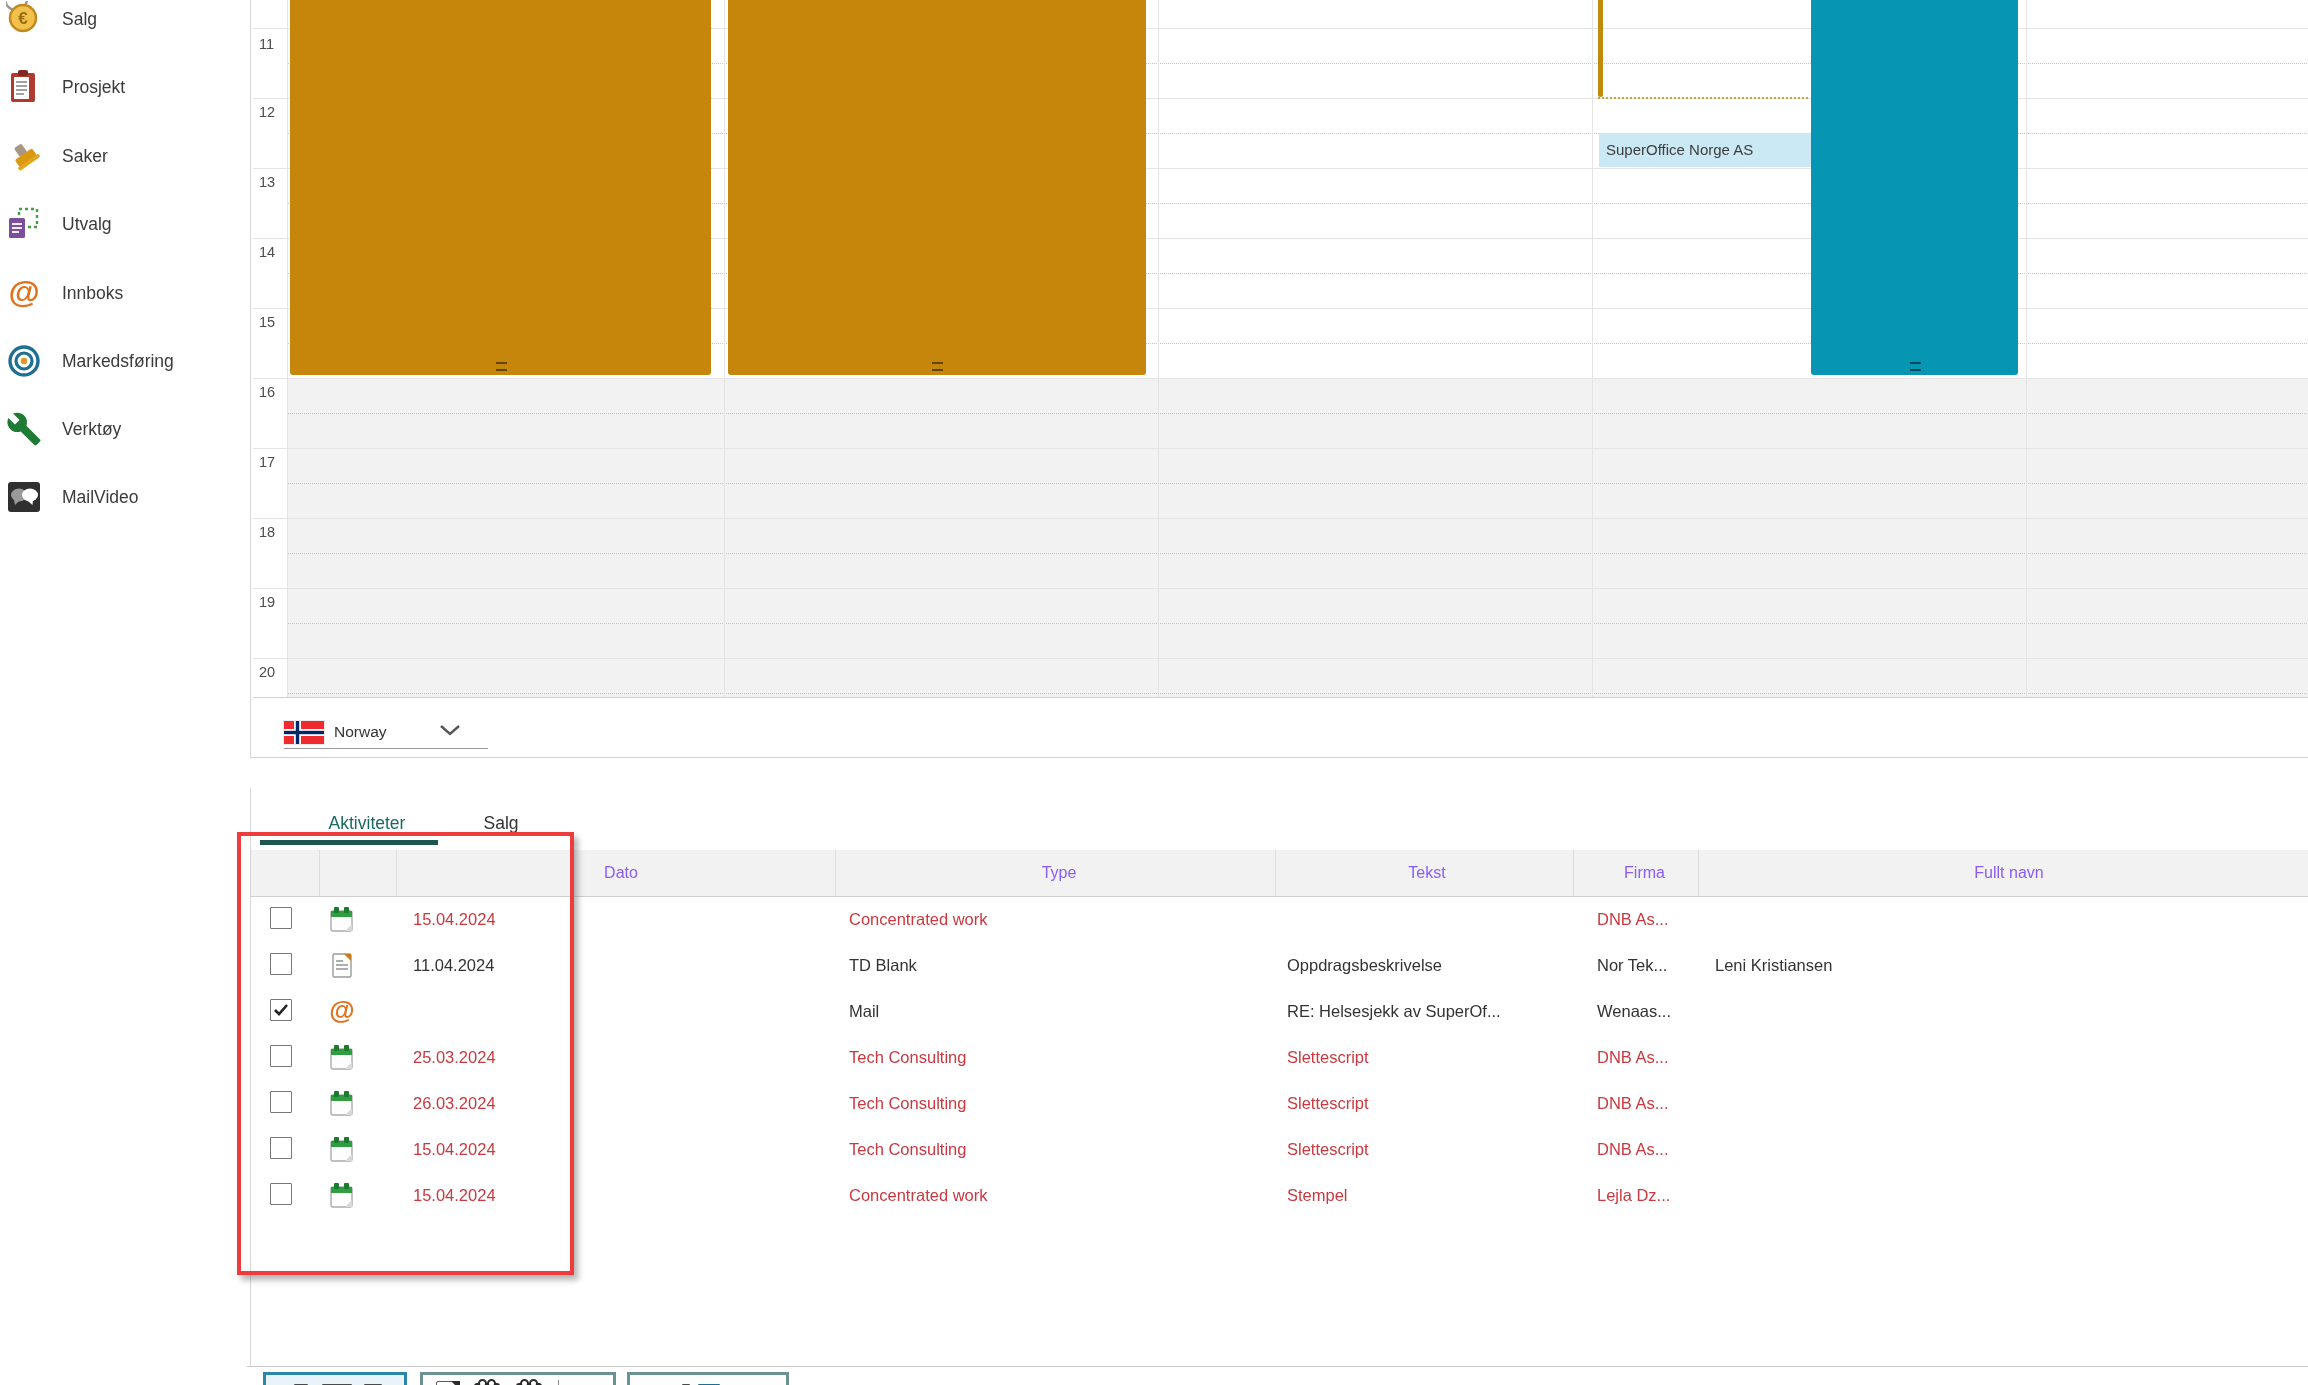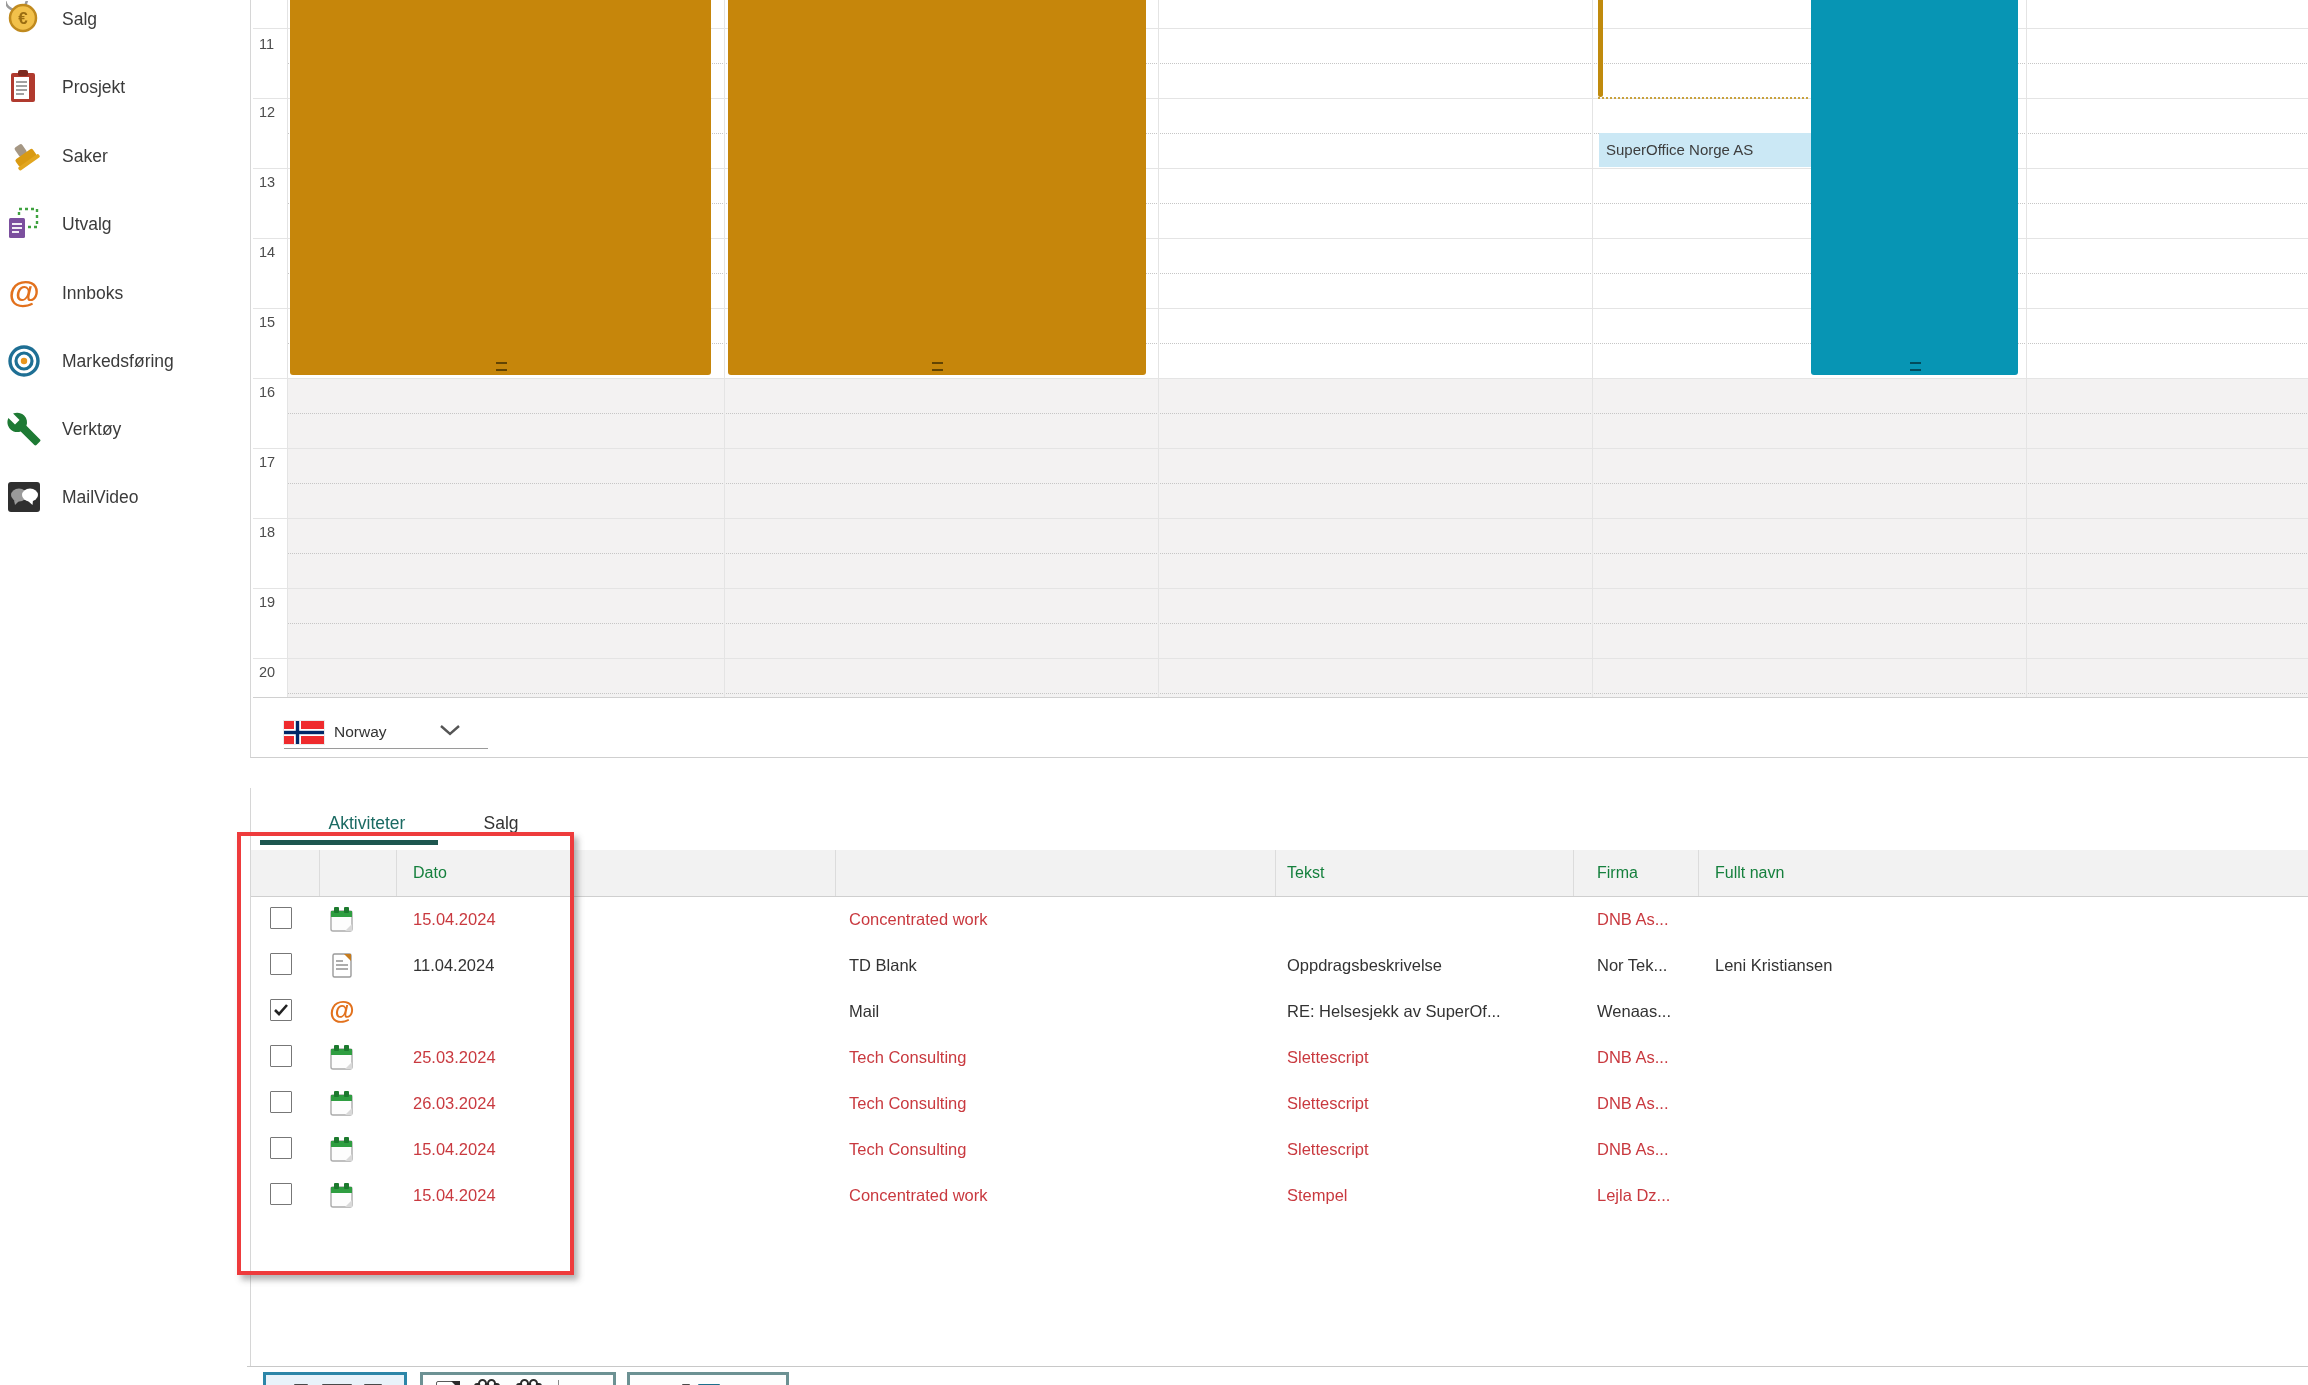--- a/index.html
+++ b/index.html
@@ -32,21 +32,21 @@
   #country .flag{width:40px;height:23px;position:relative;margin-right:10px;box-shadow:0 0 0 1px rgba(0,0,0,.08);}
   #country .cname{font-size:15.5px;color:#333;}
   #country-underline{position:absolute;left:33px;top:748px;width:204px;border-top:1px solid #9a9a9a;}
   
   #panel{position:absolute;left:250px;top:788px;width:2058px;height:578px;background:#fff;border-left:1px solid #d6d6d6;}
   .tab{position:absolute;top:18px;height:34px;font-size:17.5px;line-height:34px;cursor:pointer;white-space:nowrap;transform:translateX(-50%);}
   .tab.active{color:#1a6a62;}
   .tab.inactive{color:#333;}
   #tab-underline{position:absolute;left:9px;top:52px;width:178px;height:5px;background:#1d564f;}
   #thead{position:absolute;left:0;top:62px;width:2058px;height:46px;background:#f2f2f2;border-bottom:1px solid #cfcfcf;}
-  .th{position:absolute;top:0;height:46px;line-height:46px;font-size:16px;color:#15803d;cursor:pointer;}
+  .th{position:absolute;top:0;height:46px;line-height:46px;font-size:16px;color:#8b5cf6;cursor:pointer;text-align:center;}
   .th-sep{position:absolute;top:0;height:46px;width:0;border-left:1px solid #dcdcdc;}
   .trow{position:absolute;left:0;width:2058px;height:46px;cursor:pointer;}
   .td{position:absolute;top:0;height:46px;line-height:46px;font-size:16.5px;white-space:nowrap;overflow:hidden;}
   .red .td{color:#c9393f;}
   .dark .td{color:#333;}
   .cb{position:absolute;left:19px;top:11px;width:20px;height:20px;background:#fff;border:1.5px solid #777;border-radius:1px;}
   .row-icon{position:absolute;left:77px;top:9px;width:28px;height:28px;}
   
   #redbox{position:absolute;left:237px;top:832px;width:329px;height:435px;border:4px solid #ee3b3c;
           box-shadow:4px 5px 6px rgba(90,90,90,.45);z-index:50;pointer-events:none;}
@@ -216,20 +216,21 @@
   </section>
 
   <section id="panel">
     <div class="tab active" style="left:80px;margin-left:36px;">Aktiviteter</div>
     <div class="tab inactive" style="left:250px;">Salg</div>
     <div id="tab-underline"></div>
     <div id="thead">
         <div class="th-sep" style="left: 68px;"></div>
         <div class="th" style="left: 162px; width: 416px;">Dato</div>
         <div class="th-sep" style="left: 145px;"></div>
+        <div class="th" style="left: 598px; width: 420px;">Type</div>
         <div class="th-sep" style="left: 584px;"></div>
         <div class="th" style="left: 1036px; width: 280px;">Tekst</div>
         <div class="th-sep" style="left: 1024px;"></div>
         <div class="th" style="left: 1346px; width: 95px;">Firma</div>
         <div class="th-sep" style="left: 1322px;"></div>
         <div class="th" style="left: 1464px; width: 588px;">Fullt navn</div>
         <div class="th-sep" style="left: 1447px;"></div>
       </div>
     <div id="tbody">
         <div class="trow red" style="top: 108px;">

